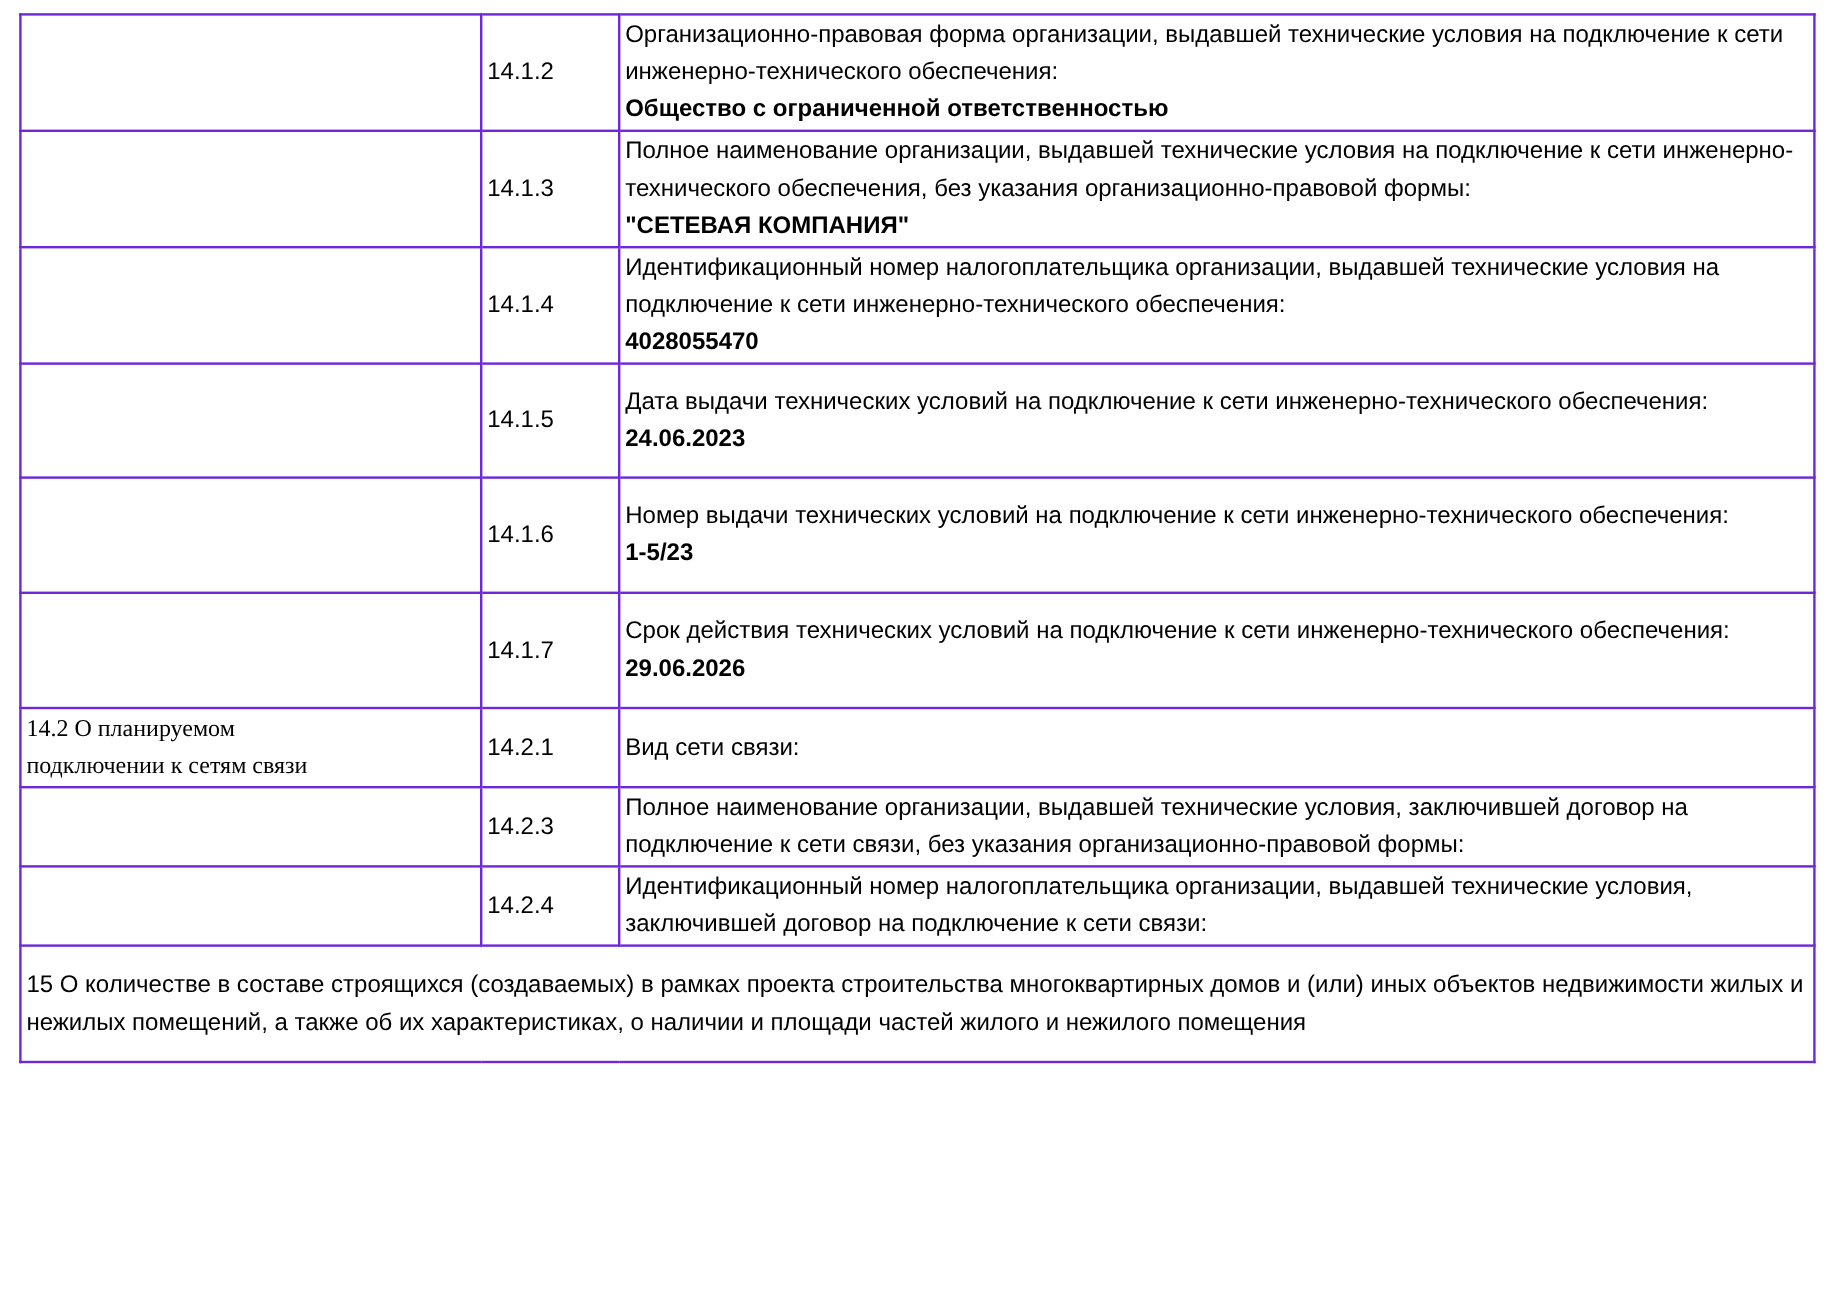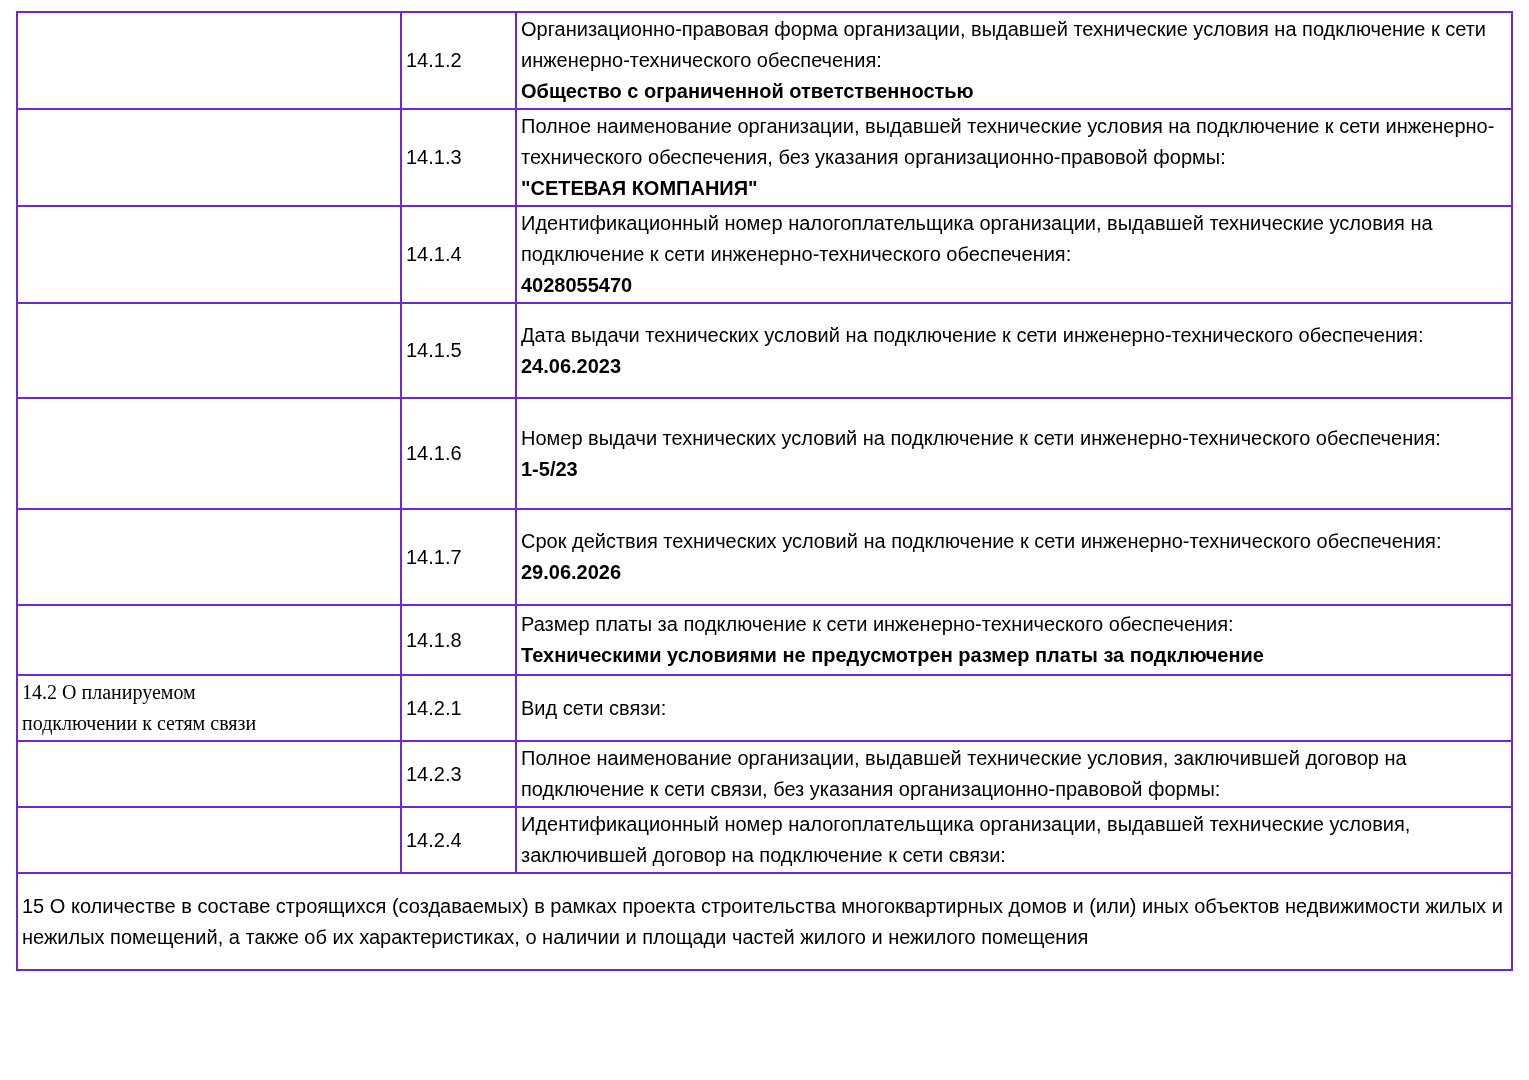--- a/index.html
+++ b/index.html
@@ -91,21 +91,21 @@
         <td class="c-section">
             <div class="section-text"></div>
           </td>
         <td class="c-num">14.1.5</td>
         <td class="c-desc">
           <span>Дата выдачи технических условий на подключение к сети инженерно-технического обеспечения:</span>
           <span class="val">24.06.2023</span>
         </td>
       </tr>
 
-      <tr style="height:111px;">
+      <tr style="height:96px;">
         <td class="c-section">
             <div class="section-text"></div>
           </td>
         <td class="c-num">14.1.6</td>
         <td class="c-desc">
           <span>Номер выдачи технических условий на подключение к сети инженерно-технического обеспечения:</span>
           <span class="val">1-5/23</span>
         </td>
       </tr>
 
@@ -113,30 +113,20 @@
         <td class="c-section">
             <div class="section-text"></div>
           </td>
         <td class="c-num">14.1.7</td>
         <td class="c-desc">
           <span>Срок действия технических условий на подключение к сети инженерно-технического обеспечения:</span>
           <span class="val">29.06.2026</span>
         </td>
       </tr>
 
-      <tr style="height:70px;">
-        <td class="c-section">
-            <div class="section-text"></div>
-          </td>
-        <td class="c-num">14.1.8</td>
-        <td class="c-desc">
-          <span>Размер платы за подключение к сети инженерно-технического обеспечения:</span>
-          <span class="val">Техническими условиями не предусмотрен размер платы за подключение</span>
-        </td>
-      </tr>
 
       <tr style="height:65px;">
         <td class="c-section">
             <div class="section-text">14.2 О планируемом подключении к сетям связи</div>
           </td>
         <td class="c-num">14.2.1</td>
         <td class="c-desc">
           <span>Вид сети связи:</span>
           <span class="val"></span>
         </td>

